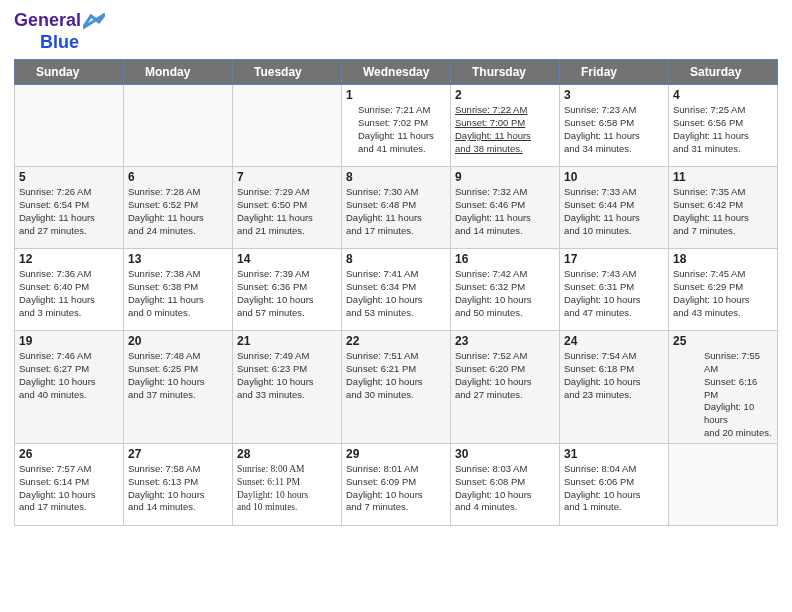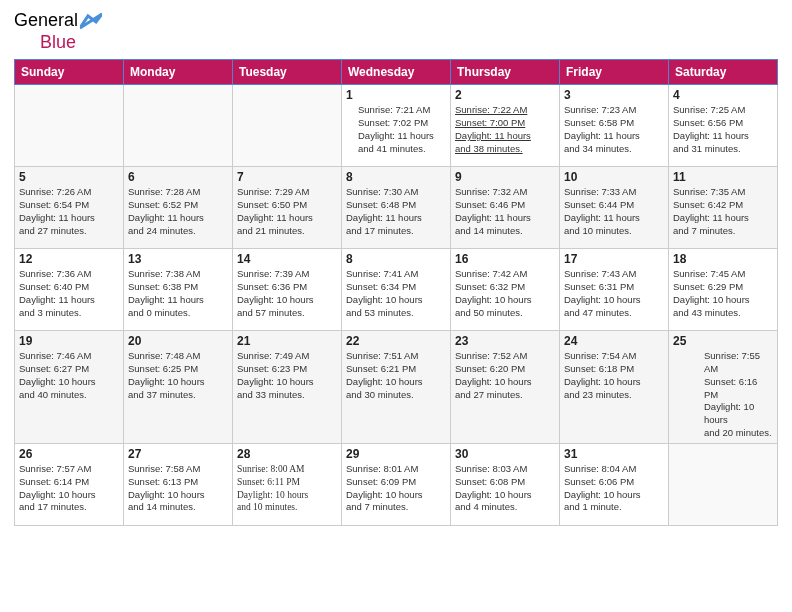--- a/index.html
+++ b/index.html
@@ -25,46 +25,46 @@
       flex-direction: column;
       align-items: flex-start;
     }
     .logo-text {
       font-size: 18px;
       font-weight: bold;
       color: #333;
       display: flex;
       align-items: center;
     }
-    .logo-general { color: #000000; font-weight: normal; }
-    .logo-blue { color: #be185d; font-weight: normal; }
+    .logo-general { color: #4c1d95; font-weight: bold; }
+    .logo-blue { color: #1d4ed8; font-weight: bold; }
     .title-block {
       text-align: right;
     }
     .month-title {
       font-size: 34px;
       font-weight: 300;
       color: #333;
       line-height: 1.1;
     }
     .location {
       font-size: 14px;
       color: #555;
     }
     .calendar {
       width: 100%;
       border-collapse: collapse;
       table-layout: fixed;
     }
     .calendar th {
-      background-color: #be185d;
+      background-color: #737373;
       color: #fff;
       font-size: 12px;
       font-weight: bold;
-      padding: 5px 6px;
+      padding: 5px 21px;
       text-align: left;
       border: 1px solid #5580cc;
     }
     .calendar td {
       border: 1px solid #ccc;
       vertical-align: top;
       padding: 3px 4px;
       height: 82px;
       font-size: 10px;
       color: #333;

